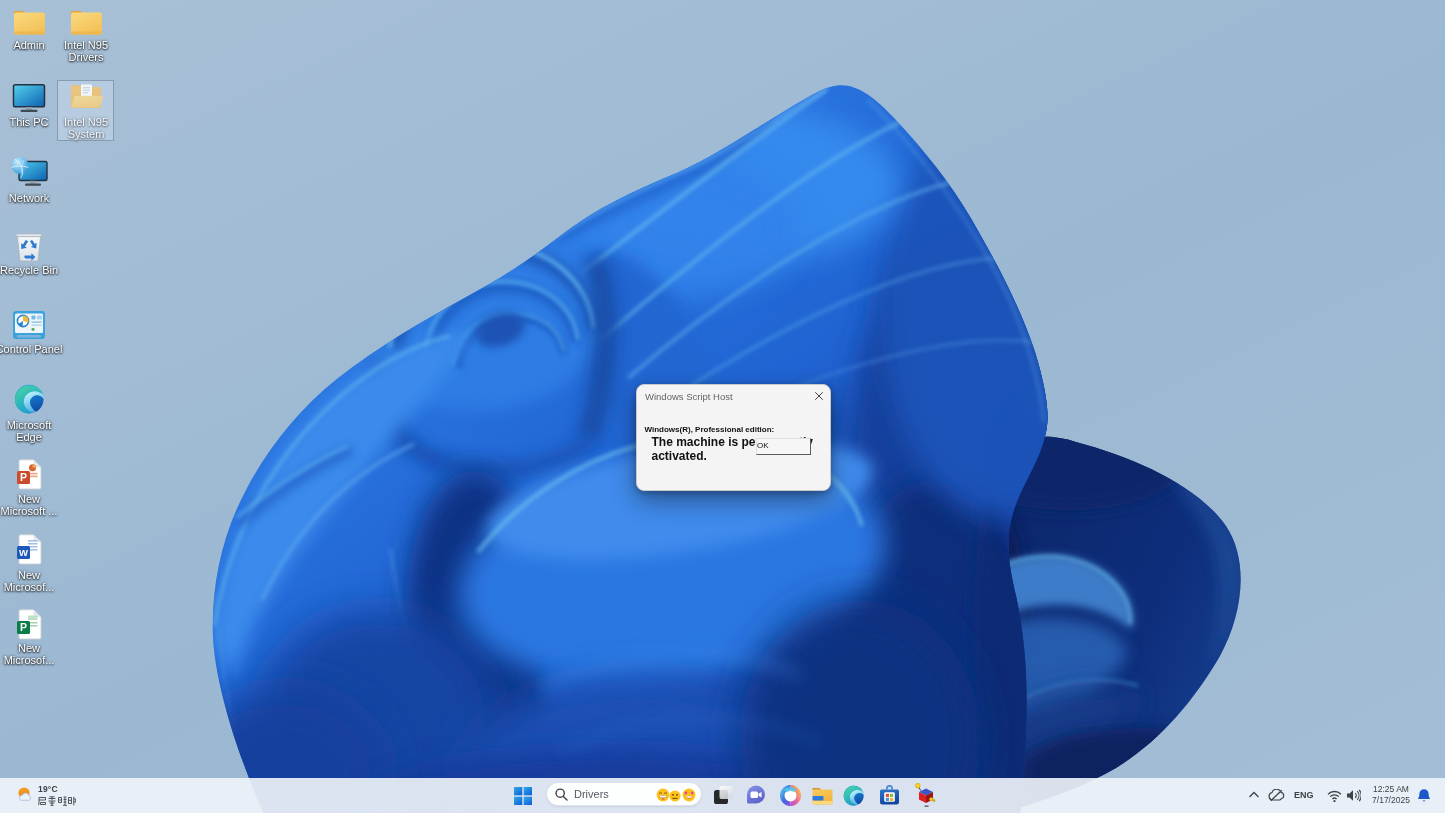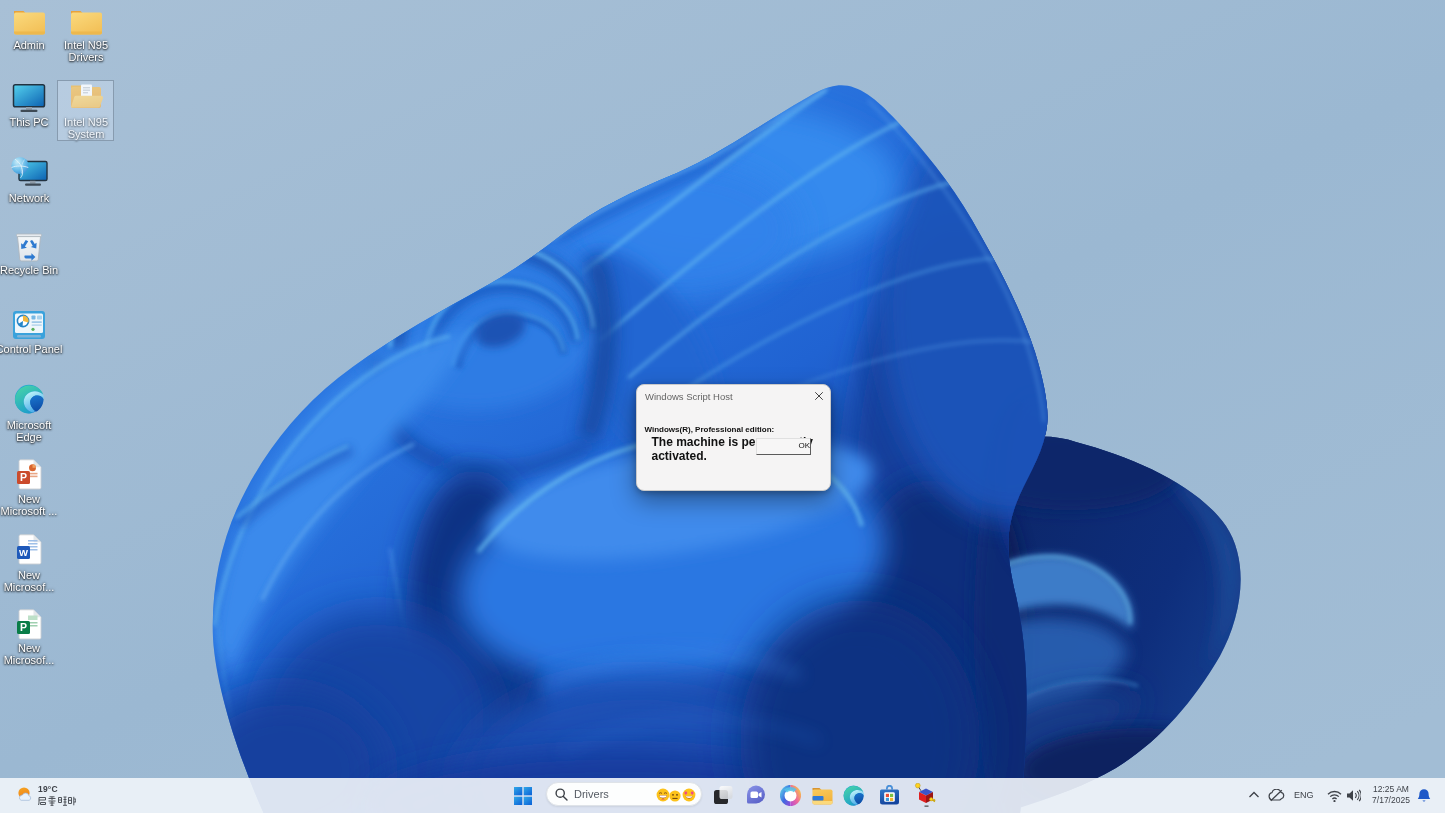--- a/index.html
+++ b/index.html
@@ -8,21 +8,21 @@
   #wall{position:absolute;left:0;top:0;}
   .dlbl{position:absolute;width:76px;font-size:11px;line-height:12px;color:#fff;text-align:center;
     text-shadow:0 1px 2px rgba(0,0,0,.9),0 0 3px rgba(0,0,0,.7);white-space:pre-line;}
   #seldiv{position:absolute;left:57px;top:80px;width:57px;height:61px;background:rgba(214,230,245,.35);border:1px solid rgba(130,150,170,.9);box-sizing:border-box;}
   
   #dlg{position:absolute;left:636px;top:348px;width:195px;height:107px;background:#f5f4f4;border:1px solid #c9c9c9;border-radius:8px;box-sizing:border-box;box-shadow:0 10px 24px rgba(0,0,0,.38),0 2px 6px rgba(0,0,0,.25);margin-top:36px;}
   #dlg .ttl{position:absolute;left:8px;top:6px;font-size:9.5px;color:#646464;}
   #dlg .x{position:absolute;right:6px;top:6px;width:10px;height:10px;}
   #dlg .b1{position:absolute;left:7.5px;top:40px;font-size:8px;font-weight:bold;color:#111;text-align:center;}
   #dlg .b2{position:absolute;left:14.5px;top:50px;font-size:12px;font-weight:bold;color:#111;}
-  #okbtn{position:absolute;left:756px;top:438px;width:55px;height:17px;background:#f7f6f6;border:1px solid #e0e0e0;border-right:1.6px solid #5b5b5b;border-bottom:1.6px solid #5b5b5b;box-sizing:border-box;font-size:8px;font-weight:normal;color:#111;text-align:right;line-height:14px;}
+  #okbtn{position:absolute;left:756px;top:438px;width:55px;height:17px;background:#f7f6f6;border:1px solid #e0e0e0;border-right:1.6px solid #5b5b5b;border-bottom:1.6px solid #5b5b5b;box-sizing:border-box;font-size:8px;font-weight:normal;color:#111;text-align:left;line-height:14px;}
   
   #tb{position:absolute;left:0;top:778px;width:1445px;height:35px;background:rgba(240,244,250,.91);}
 </style>
 </head>
 <body>
 <div id="screen">
   <svg id="wall" width="1445" height="813" viewBox="0 0 1445 813" xmlns="http://www.w3.org/2000/svg">
 <defs>
 <linearGradient id="bg" x1="0" y1="0" x2="0.85" y2="1">
  <stop offset="0" stop-color="#a8c0d6"></stop>
@@ -462,21 +462,21 @@
   </svg>
 </div>
 <div id="tbtray">
   <svg width="12" height="10" viewBox="0 0 12 10" style="position:absolute;left:1248px;top:790px">
         <path d="M1.5 7 L6 2.5 L10.5 7" stroke="#3e4249" stroke-width="1.3" fill="none"></path>
       </svg>
   <svg width="17" height="13" viewBox="0 0 17 13" style="position:absolute;left:1268px;top:789px">
     <path d="M4.6 11 a3.7 3.7 0 0 1 -0.6 -7.3 a4.7 4.7 0 0 1 9 -0.3 a3.3 3.3 0 0 1 0.4 6.4 l-1.6 1.2 z" fill="none" stroke="#3e4249" stroke-width="1.2" stroke-linejoin="round"></path>
     <path d="M2.8 11.8 L13.8 1.2" stroke="#3e4249" stroke-width="1.25"></path>
   </svg>
-  <div style="position:absolute;left:1294px;top:790px;font-size:9px;font-weight:normal;color:#3e4249">ENG</div>
+  <div style="position:absolute;left:1294px;top:790px;font-size:9px;font-weight:bold;color:#3e4249">ENG</div>
   <svg width="15" height="12" viewBox="0 0 15 12" style="position:absolute;left:1327px;top:790px">
     <path d="M1 4.2 a9.2 9.2 0 0 1 13 0" stroke="#3e4249" stroke-width="1.3" fill="none"></path>
     <path d="M3.2 6.6 a6 6 0 0 1 8.6 0" stroke="#3e4249" stroke-width="1.3" fill="none"></path>
     <path d="M5.4 9 a3 3 0 0 1 4.2 0" stroke="#3e4249" stroke-width="1.3" fill="none"></path>
     <circle cx="7.5" cy="11" r="1.1" fill="#3e4249"></circle>
   </svg>
   <svg width="15" height="13" viewBox="0 0 15 13" style="position:absolute;left:1346px;top:789px">
     <path d="M1 4.5 h2.5 l3.5 -3.2 v10.4 l-3.5 -3.2 h-2.5 z" fill="#3e4249"></path>
     <path d="M9.3 4 a4 4 0 0 1 0 5 M11.3 2.2 a6.5 6.5 0 0 1 0 8.6 M13.2 0.8 a9 9 0 0 1 0 11.4" stroke="#3e4249" stroke-width="1.1" fill="none"></path>
   </svg>

